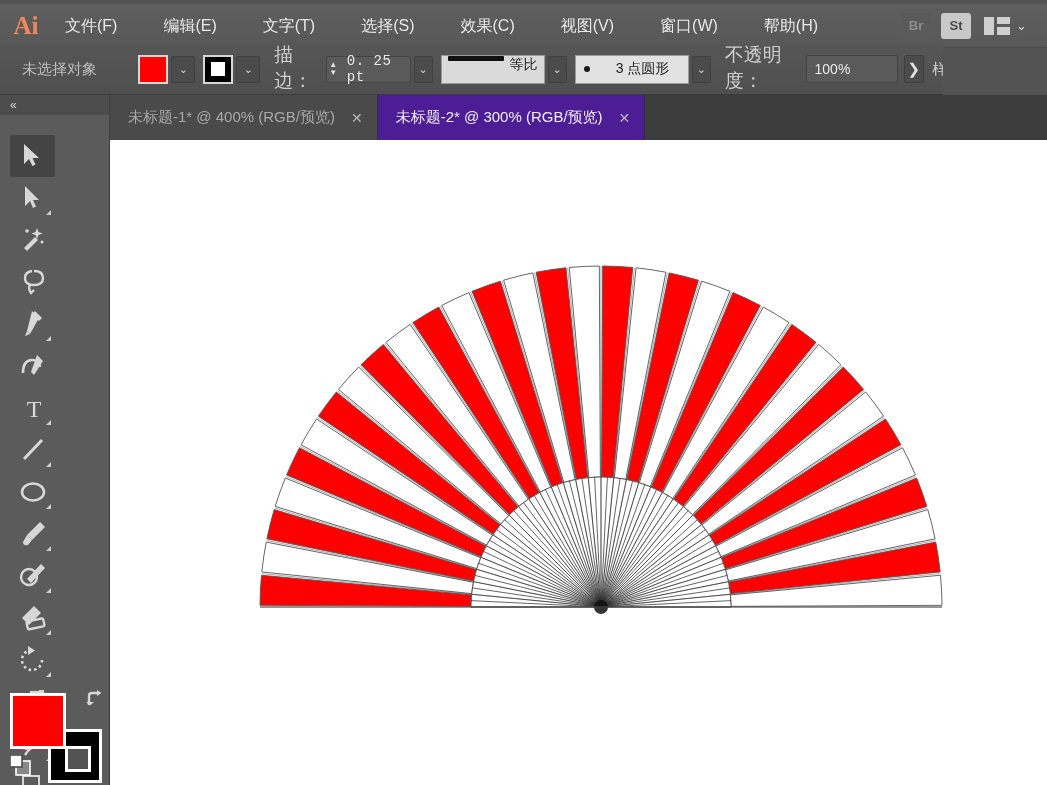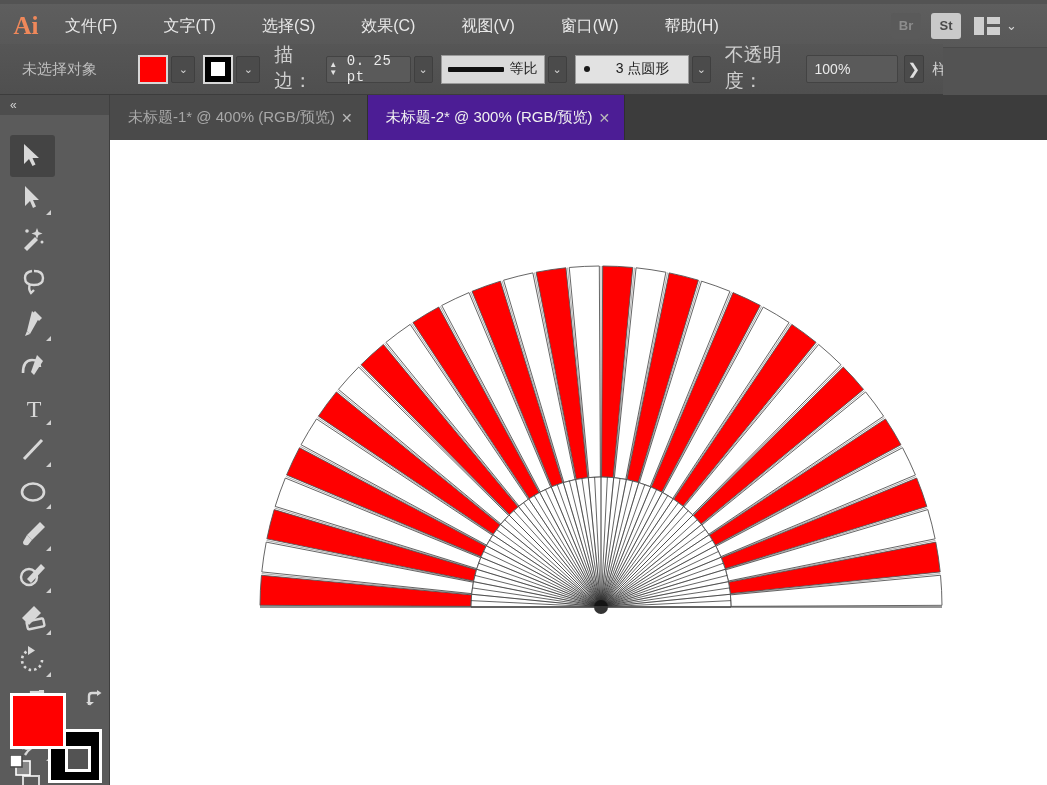--- a/index.html
+++ b/index.html
@@ -22,21 +22,21 @@
   }
   .ai-logo {
     width: 52px; height: 44px; display: flex; align-items: center; justify-content: center;
     font-family: "Liberation Serif", "DejaVu Serif", serif;
     font-size: 25px; font-weight: bold; color: #f0885a; letter-spacing: 0px;
   }
   .menu-item {
     padding: 0 13px; height: 44px; line-height: 44px;
     font-size: 16px; color: #e8e8e8; white-space: nowrap; cursor: default;
   }
-  .menubar-right { margin-left: auto; display: flex; align-items: center; padding-right: 22px; height: 44px; }
+  .menubar-right { margin-left: auto; display: flex; align-items: center; padding-right: 12px; height: 44px; }
   .app-badge {
     width: 30px; height: 26px; margin: 0 5px;
     display: flex; align-items: center; justify-content: center;
     font-size: 13px; font-weight: bold; border-radius: 3px;
   }
   .badge-br { background: #5a5a5a; color: #8d8d8d; }
   .badge-st { background: #c9c9c9; color: #4a4a4a; }
   .ws-icon { display: flex; align-items: center; margin-left: 8px; }
   .ws-sq { width: 26px; height: 18px; position: relative; }
   .ws-sq i { position: absolute; background: #cfcfcf; display: block; }
@@ -77,21 +77,21 @@
   }
   .stepper {
     display: flex; flex-direction: column; align-items: center; justify-content: center;
     width: 17px; height: 25px; color: #e2e2e2; font-size: 8px; line-height: 8px;
   }
   .numval {
     font-family: "Liberation Mono", "DejaVu Sans Mono", monospace;
     font-size: 14px; color: #eaeaea; padding: 0 7px; min-width: 66px; letter-spacing: 0.5px;
   }
   .profile-field {
-    display: flex; align-items: center; height: 29px; width: 130px;
+    display: flex; align-items: flex-start; height: 29px; width: 130px;
     background: #dadada; border: 1px solid #9a9a9a; padding: 0 6px; gap: 6px;
   }
   .profile-line { flex: 1; height: 5px; background: #111; border-radius: 1px; }
   .profile-txt { font-size: 14px; color: #222; white-space: nowrap; }
   .brush-field {
     display: flex; align-items: center; height: 29px; width: 142px;
     background: #e2e2e2; border: 1px solid #9a9a9a; padding: 0 8px; gap: 26px;
   }
   .brush-dot { width: 6px; height: 6px; border-radius: 50%; background: #1a1a1a; }
   .brush-txt { font-size: 14px; color: #1d1d1d; white-space: nowrap; }
@@ -111,21 +111,21 @@
     width: 14px; overflow: hidden; white-space: nowrap;
   }
 
   
   .tabbar {
     position: absolute; left: 110px; top: 95px; width: 937px; height: 45px;
     background: #3c3c3c; display: flex; align-items: stretch;
   }
   .doc-tab {
     display: flex; align-items: center; padding: 0 14px 0 18px;
-    font-size: 15px; white-space: nowrap; gap: 6px;
+    font-size: 15px; white-space: nowrap; gap: 16px;
     border-right: 1px solid #2f2f2f;
   }
   .doc-tab.inactive { background: #4a4a4a; color: #a8a8a8; }
   .doc-tab.active { background: #4c1d95; color: #f0f0f0; }
   .tab-close { font-size: 14px; color: #b9b9b9; }
 
   
   .toolbar {
     position: absolute; left: 0; top: 95px; width: 110px; height: 690px;
     background: #5b5b5b; border-right: 1px solid #3f3f3f;
@@ -174,20 +174,21 @@
 </style>
 </head>
 <body>
 
 <div id="app">
 
   <div class="menubar">
     <div class="ai-logo">Ai</div>
     <div id="menu-items-host" style="display:flex;align-items:center;gap:20px;">
         <div class="menu-item">文件(F)</div>
+        <div class="menu-item">编辑(E)</div>
         <div class="menu-item">文字(T)</div>
         <div class="menu-item">选择(S)</div>
         <div class="menu-item">效果(C)</div>
         <div class="menu-item">视图(V)</div>
         <div class="menu-item">窗口(W)</div>
         <div class="menu-item">帮助(H)</div>
       </div>
     <div class="menubar-right">
       <div class="app-badge badge-br">Br</div>
       <div class="app-badge badge-st">St</div>

